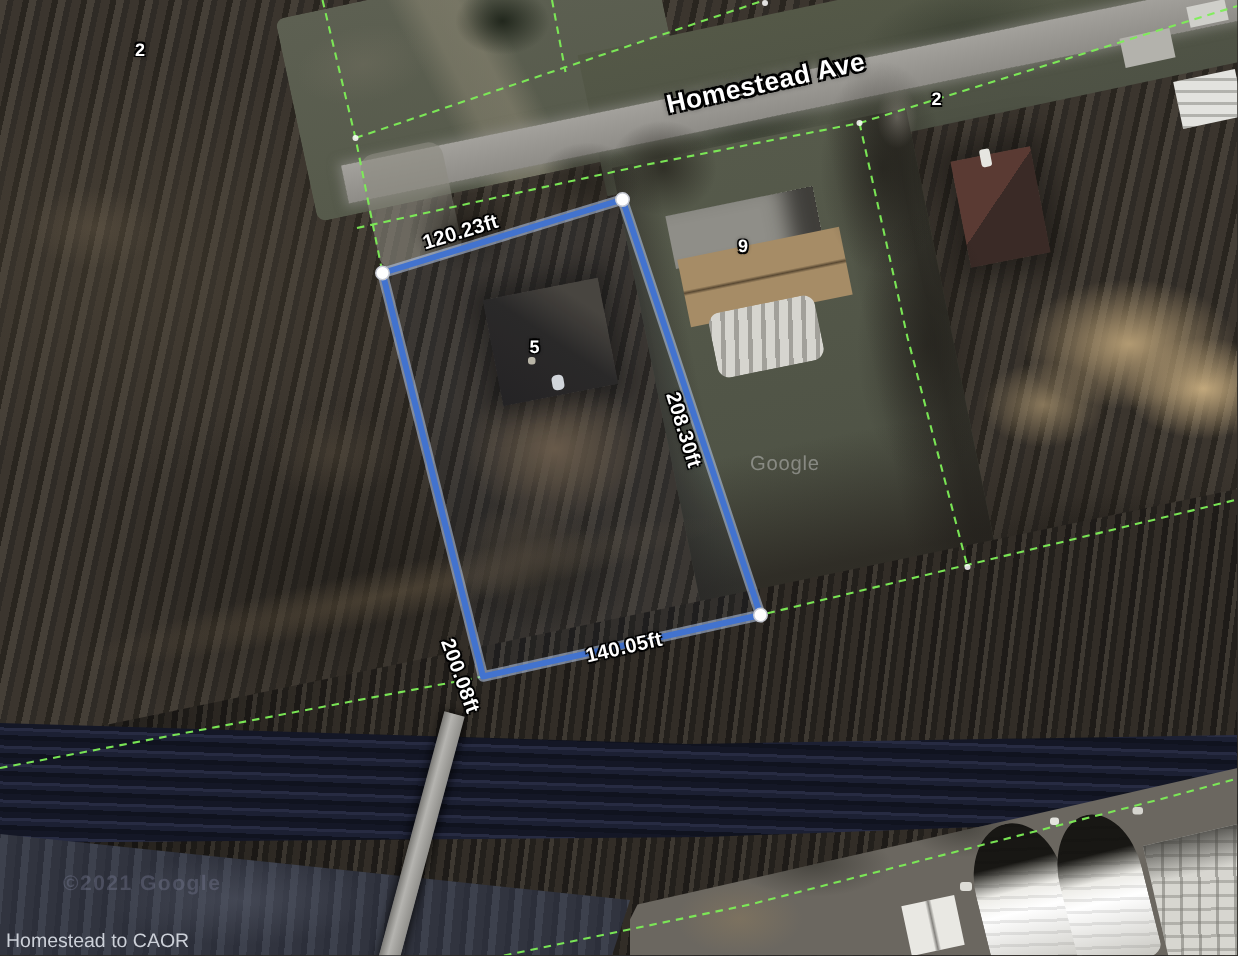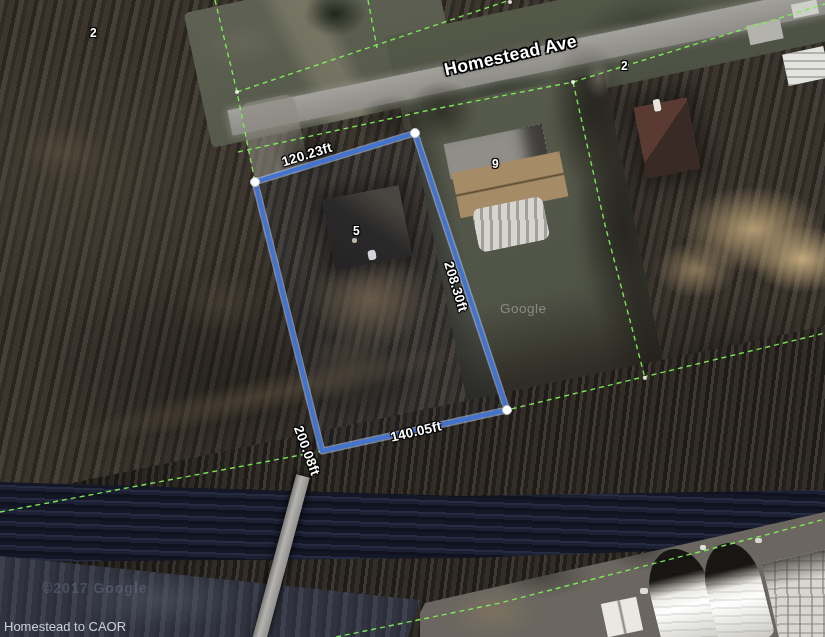--- a/index.html
+++ b/index.html
@@ -255,15 +255,15 @@
   <div class="label mlabel" style="left:430px;top:279px;transform:rotate(73deg);">208.30ft</div>
   <div class="label mlabel" style="left:390px;top:424px;transform:rotate(-13deg);">140.05ft</div>
   <div class="label mlabel" style="left:281px;top:443px;transform:rotate(70deg);">200.08ft</div>
 
   <div class="label addr" style="left:90px;top:26px;">2</div>
   <div class="label addr" style="left:353px;top:224px;">5</div>
   <div class="label addr" style="left:492px;top:157px;">9</div>
   <div class="label addr" style="left:621px;top:59px;">2</div>
 
   <div class="wm-center">Google</div>
-  <div class="wm-bottom">©2017 Google</div>
+  <div class="wm-bottom">©2021 Google</div>
   <div class="license">Homestead to CAOR</div>
 </div>
 
 </body></html>

